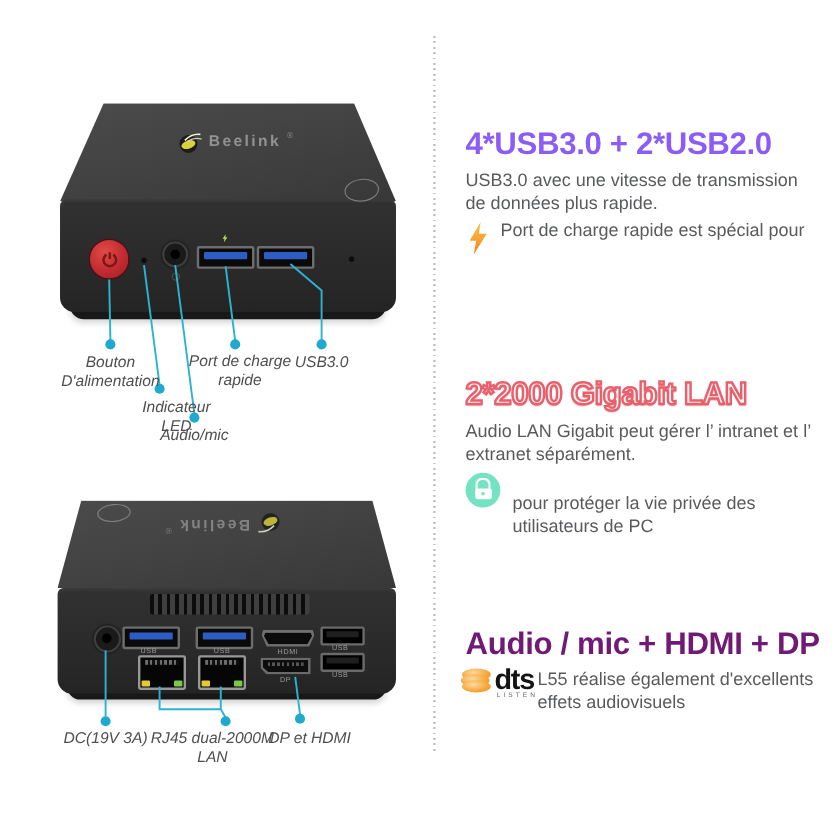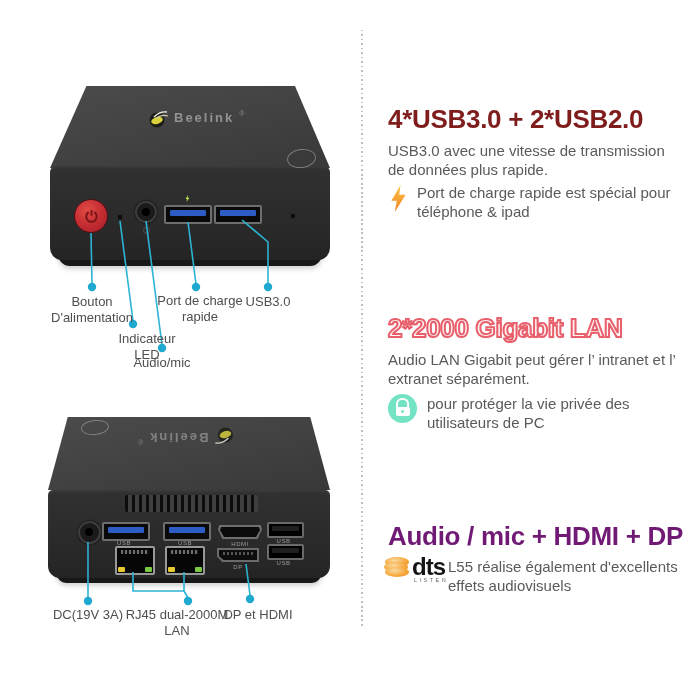--- a/index.html
+++ b/index.html
@@ -48,28 +48,28 @@
   .dp .inner{position:absolute;left:2px;right:2px;top:2px;bottom:2px;background:#0d0d0d;
     clip-path:polygon(0 0,100% 0,100% 100%,12% 100%,0 60%);}
   .dp .pins{position:absolute;left:6px;right:6px;top:4px;height:3px;
     background:repeating-linear-gradient(90deg,#555 0 2px,#0d0d0d 2px 4px);}
   .usb2{background:#000;border:2px solid #6a6a6a;border-radius:2px;}
   .usb2 .tongue{position:absolute;left:3px;right:3px;top:2px;height:5px;background:#1f1f1f;border-radius:1px;}
   .portlabel{position:absolute;font-size:6px;line-height:6px;color:#9b9b9b;text-align:center;letter-spacing:.5px;}
 
   
   .callout{position:absolute;font-size:13px;line-height:16px;color:#4f4f4f;text-align:center;}
-  .callout span{display:block;}
+  .callout span{display:block;font-style:italic;}
 
   
   .sec{position:absolute;left:388px;width:302px;}
   .sec h2{margin:0;font-size:26px;line-height:30px;font-weight:800;letter-spacing:-.3px;}
   .sec .body{margin-top:8px;font-size:15px;line-height:18.5px;color:#595a5c;}
   .sec .body span{display:block;}
-  .h-usb{color:#7f1d1d;}
+  .h-usb{color:#8b5cf6;}
   .h-lan{color:#fdf3f3;-webkit-text-stroke:2px #e8606c;
          text-shadow:0 0 1px #e8606c,0 1px 1px #f1a5ab;letter-spacing:.5px;}
   .h-av{color:#701a75;font-size:27px;}
   .bullet{display:flex;margin-top:5px;font-size:15px;line-height:18.5px;color:#595a5c;}
   .bullet .btext span{display:block;}
   .bolt{width:17px;height:27px;margin:1px 10px 0 2px;flex:0 0 auto;
     clip-path:polygon(62% 0,8% 58%,40% 58%,28% 100%,92% 36%,54% 36%);
     background:linear-gradient(180deg,#fcc54a 0%,#f48120 100%);}
   .lockwrap{width:29px;height:29px;border-radius:50%;background:#74e3c3;flex:0 0 auto;
     margin:1px 10px 0 0;display:flex;flex-direction:column;align-items:center;}
@@ -252,39 +252,38 @@
   <section class="sec" style="top:104px;">
     <h2 class="h-usb">4*USB3.0 + 2*USB2.0</h2>
     <div class="body">
       <span>USB3.0 avec une vitesse de transmission</span>
       <span>de données plus rapide.</span>
     </div>
     <div class="bullet">
       <div class="bolt"></div>
       <div class="btext">
         <span>Port de charge rapide est spécial pour</span>
-        <span>téléphone &amp; ipad</span>
       </div>
     </div>
   </section>
 
   <section class="sec" style="top:313px;">
     <h2 class="h-lan">2*2000 Gigabit LAN</h2>
     <div class="body">
       <span>Audio LAN Gigabit peut gérer l’ intranet et l’</span>
       <span>extranet séparément.</span>
     </div>
     <div class="bullet">
       <div class="lockwrap">
         <div class="shackle"></div>
         <div class="lockbody">
             <div class="keyhole"></div>
           </div>
       </div>
-      <div class="btext" style="margin-top:2px;">
+      <div class="btext" style="margin-top:18px;">
         <span>pour protéger la vie privée des</span>
         <span>utilisateurs de PC</span>
       </div>
     </div>
   </section>
 
   <section class="sec" style="top:521px;">
     <h2 class="h-av">Audio / mic + HDMI + DP</h2>
     <div class="dtsrow">
       <div class="dtslogo">

